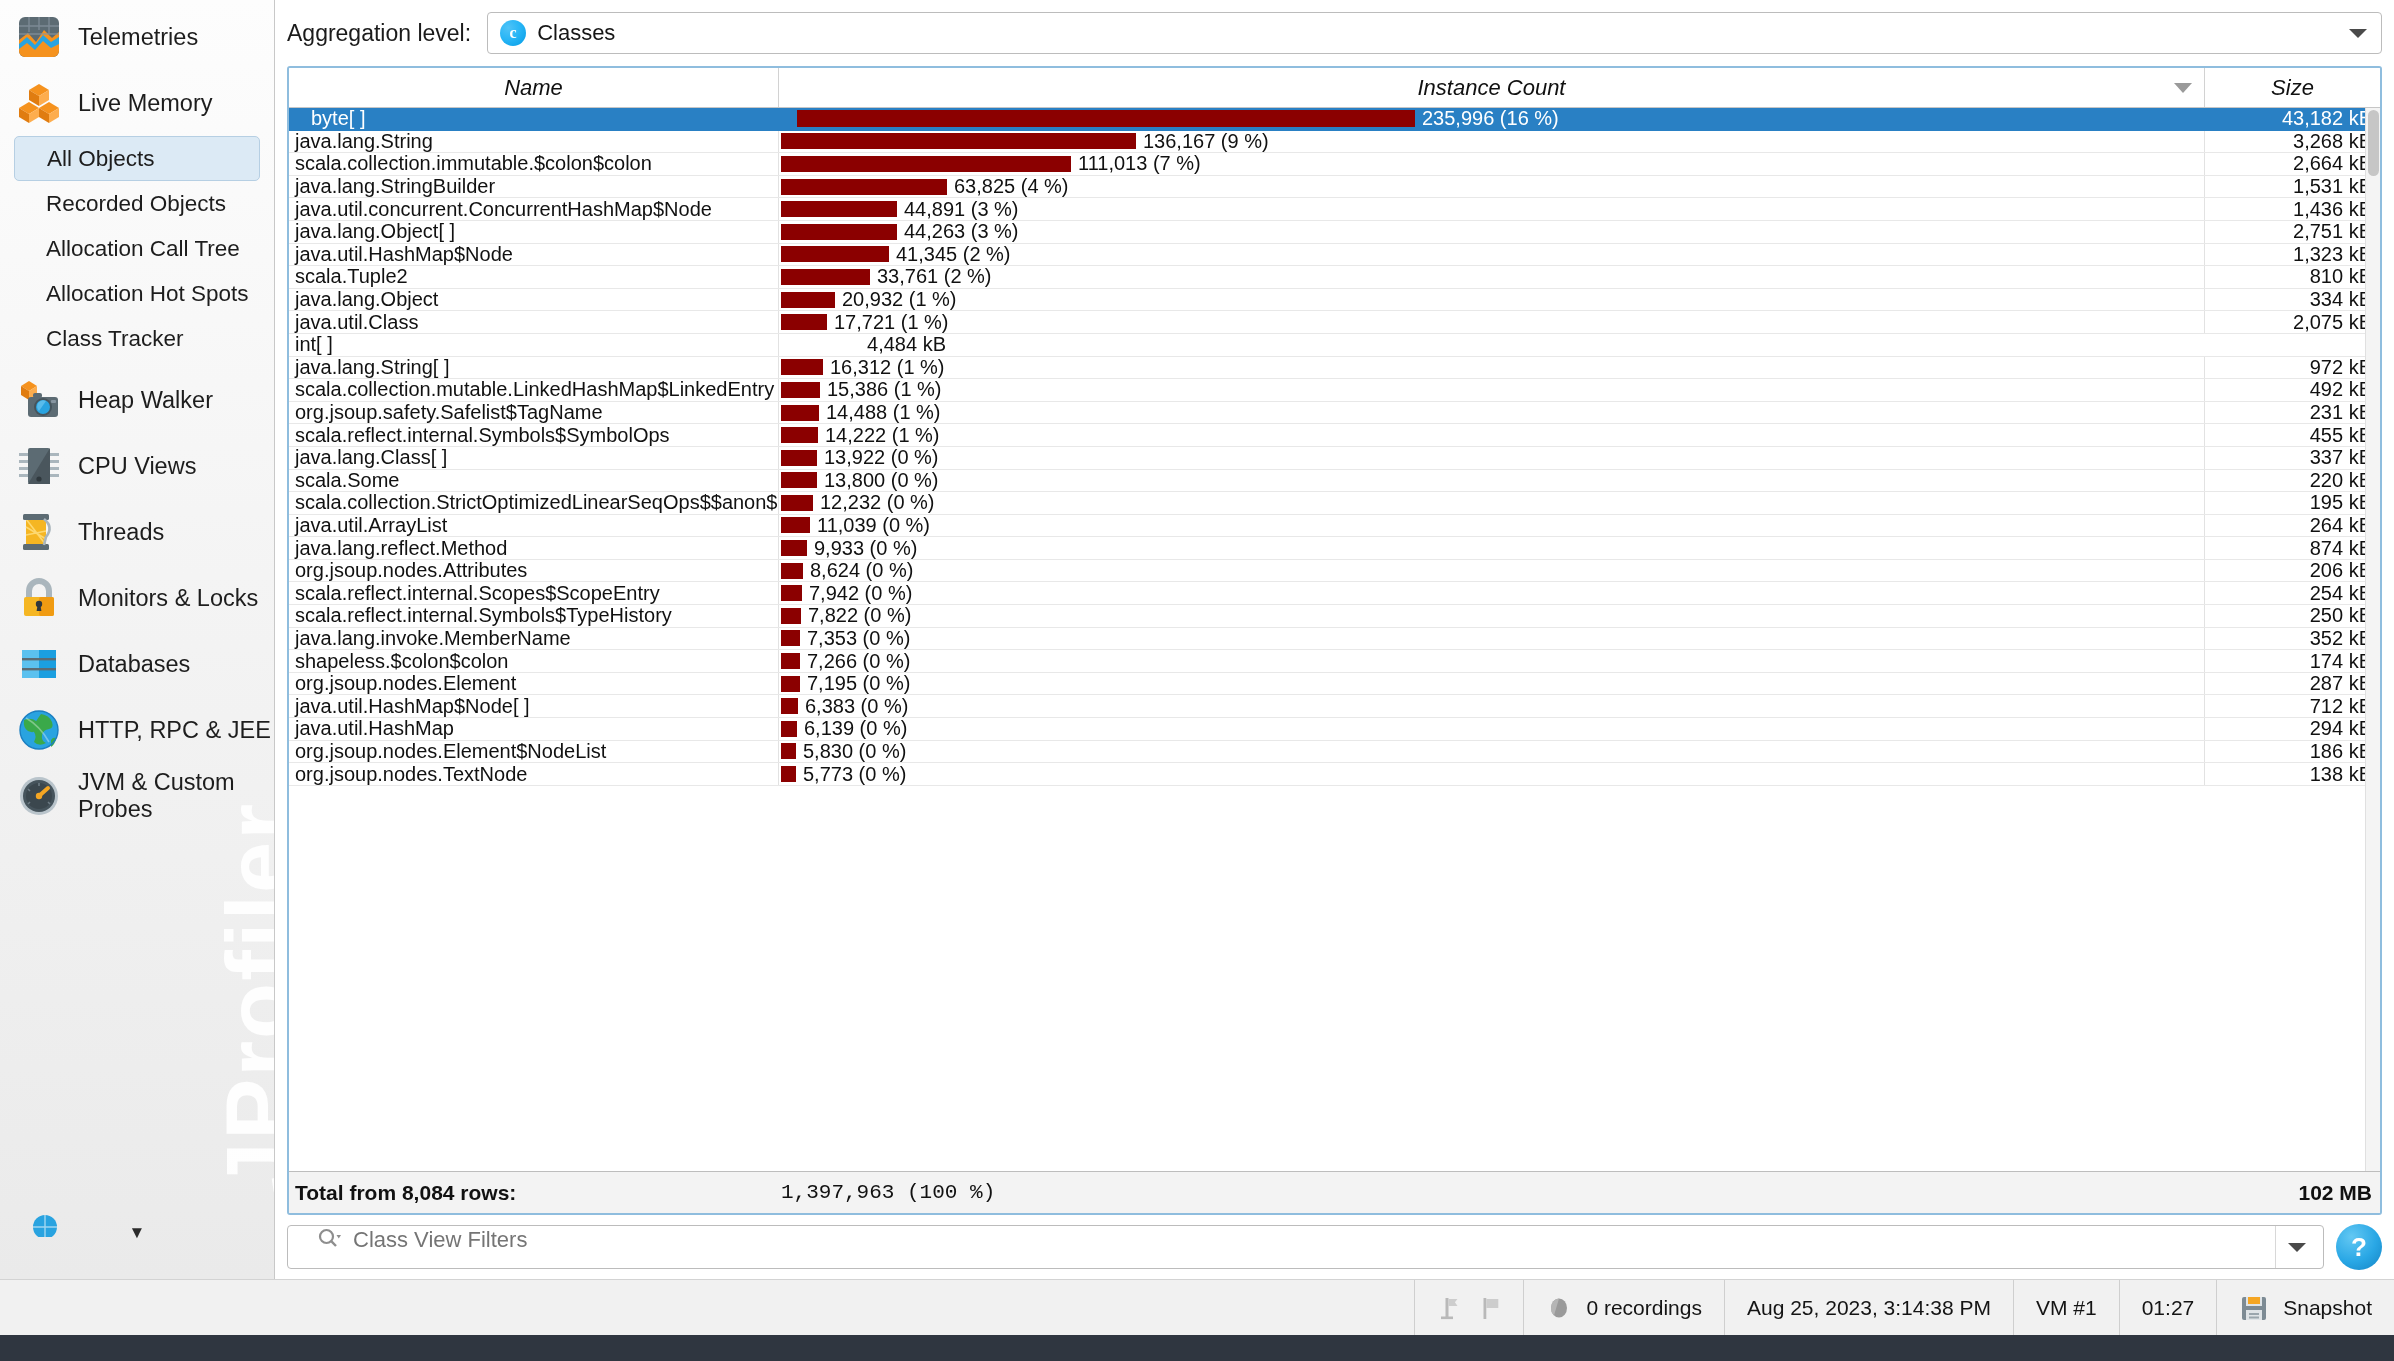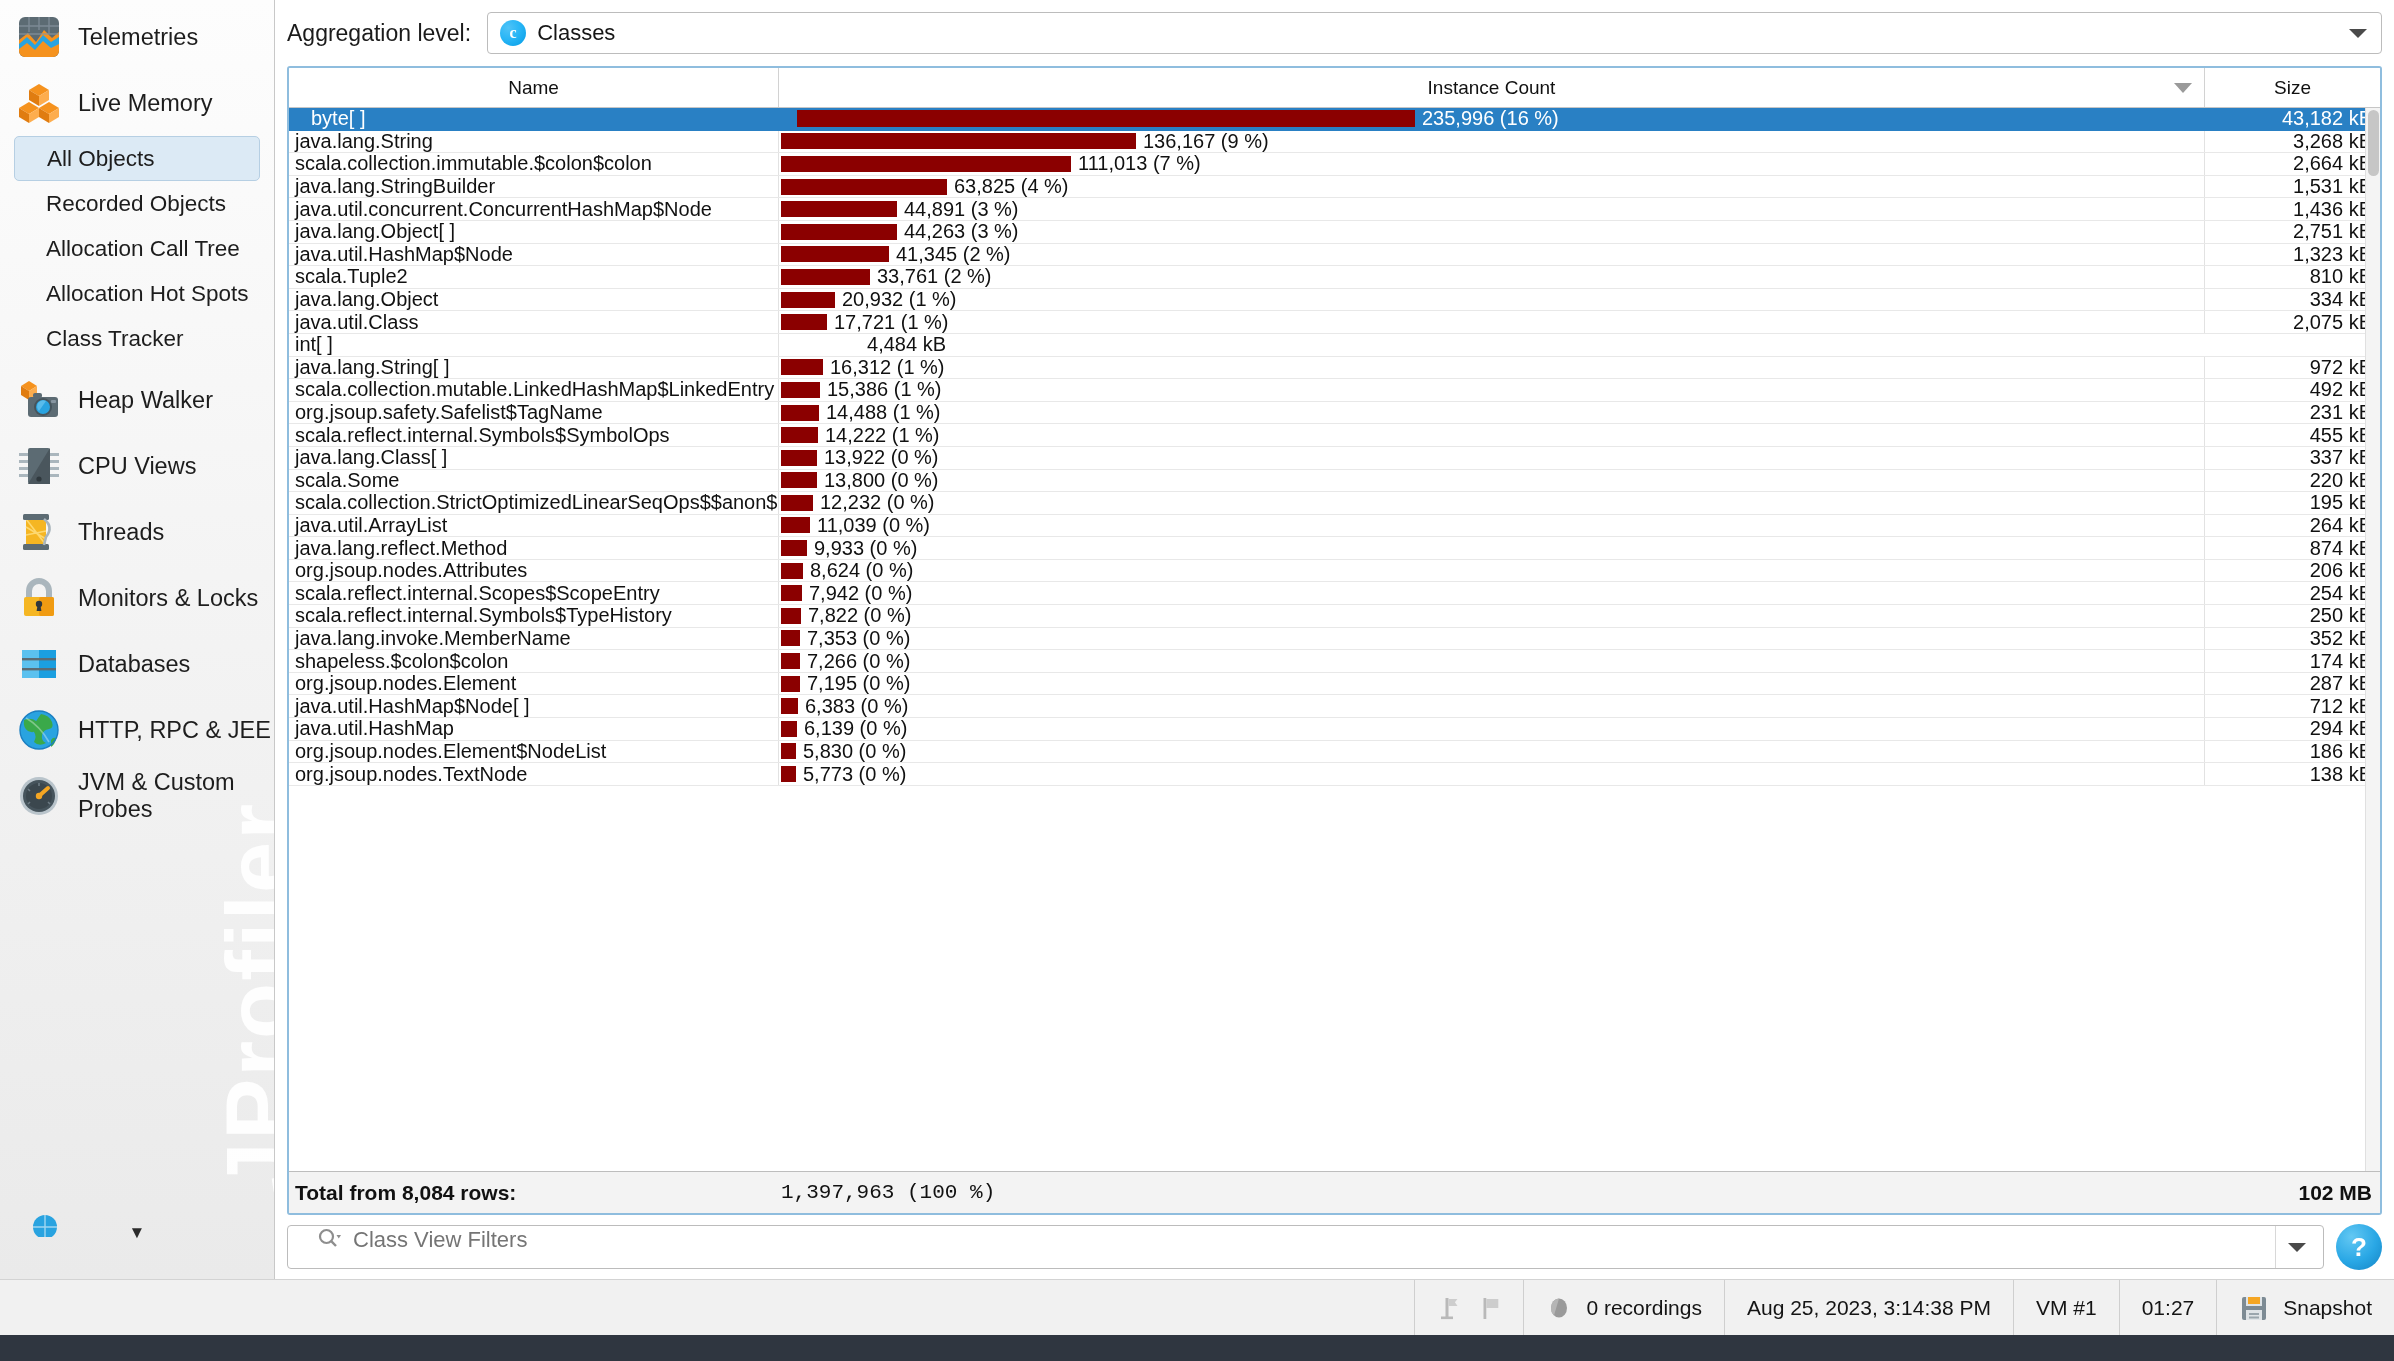--- a/index.html
+++ b/index.html
@@ -169,24 +169,25 @@
     display: flex;
     height: 40px;
     flex: 0 0 40px;
     background: #fff;
     border-bottom: 1px solid #c6c6c6;
   }
   .th {
     display: flex;
     align-items: center;
     justify-content: center;
-    font-size: 19px;
+    font-size: 22px;
     color: #111;
     border-right: 1px solid #d2d2d2;
     position: relative;
+    font-style: italic;
   }
   .th:last-child { border-right: none; }
   .th-name { width: 490px; flex: 0 0 490px; }
   .th-count { flex: 1 1 auto; }
   .th-size { width: 175px; flex: 0 0 175px; }
   .sort-arrow {
     position: absolute; right: 12px;
     width: 0; height: 0;
     border-left: 9px solid transparent;
     border-right: 9px solid transparent;

